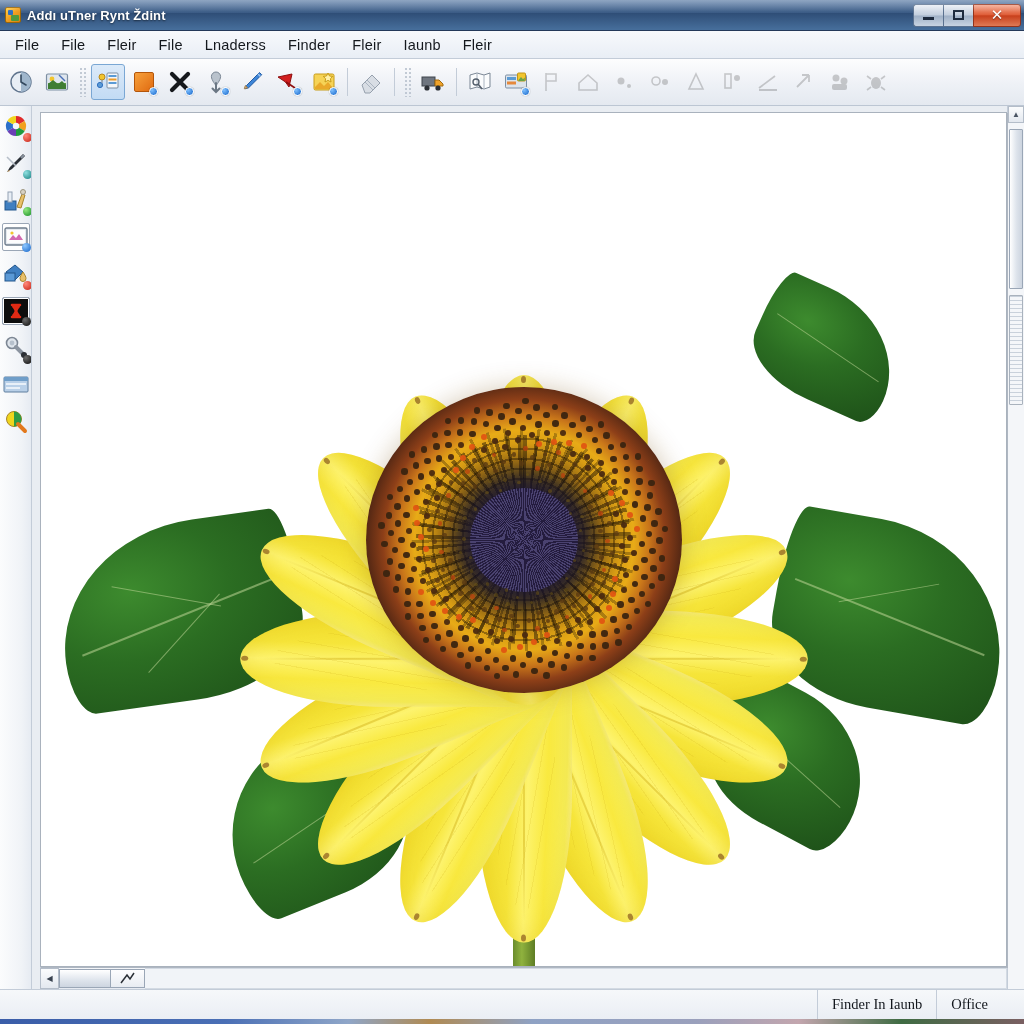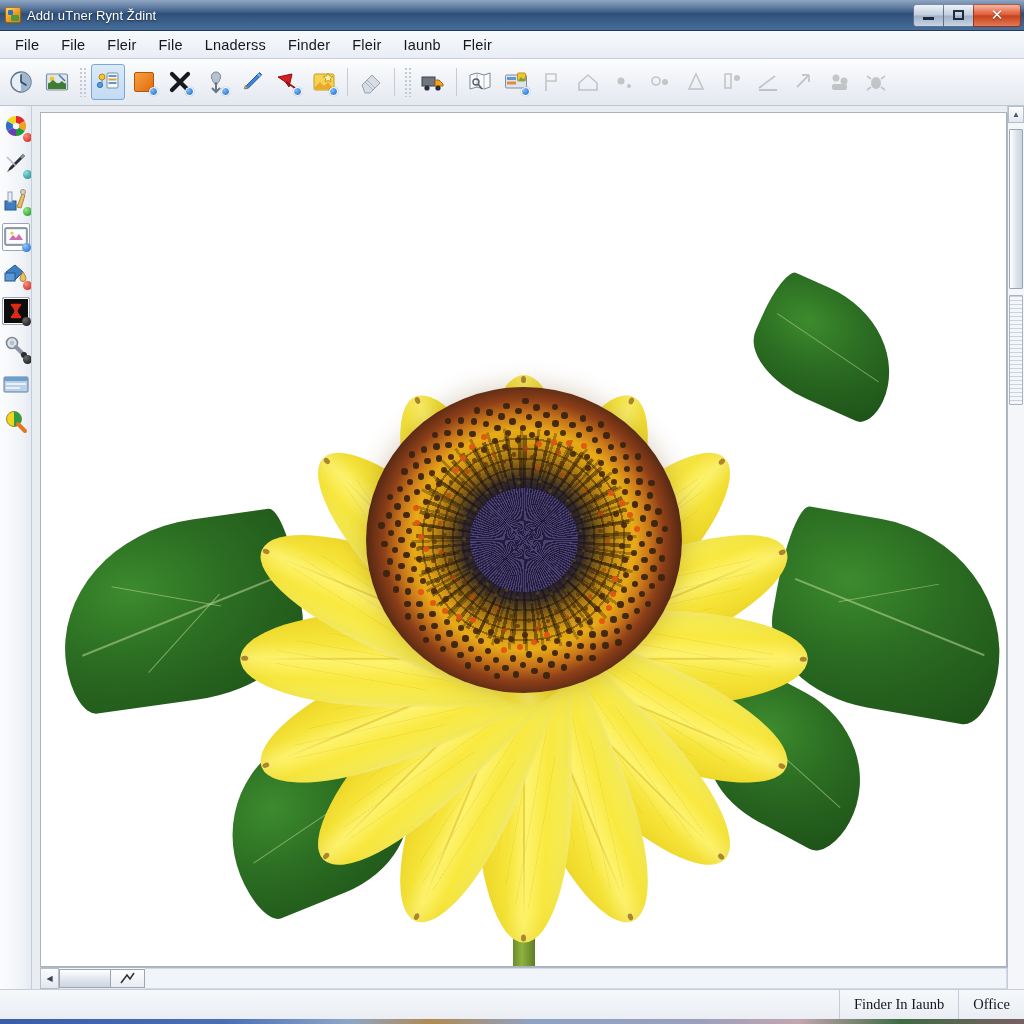--- a/index.html
+++ b/index.html
@@ -38,21 +38,21 @@
   }
   .app-icon::before{
     content:""; position:absolute; left:2px; top:2px; width:5px; height:5px;
     background:#2e6fbf; border-radius:1px;
   }
   .app-icon::after{
     content:""; position:absolute; right:1px; bottom:1px; width:8px; height:6px;
     background:#4f9a3e; border-radius:1px;
   }
   .title-text {
-    color: #ffffff; font-size: 13px; font-weight: 400;
+    color: #ffffff; font-size: 13px; font-weight: 700;
     text-shadow: 0 1px 2px rgba(0,0,0,.55);
     letter-spacing: .1px; white-space: nowrap;
   }
   .win-buttons { margin-left: auto; display: flex; height: 23px; margin-right: 3px; align-items: stretch; }
   .win-btn {
     width: 30px; position: relative;
     background: linear-gradient(180deg,#e9eef5 0%,#c2cedd 48%,#9fb0c6 52%,#c8d4e2 100%);
     border: 1px solid #5a718f; border-right: none;
     display: flex; align-items: center; justify-content: center;
   }
@@ -201,21 +201,21 @@
     background: linear-gradient(180deg,#f6f8fa 0%,#eaeef4 100%);
     border-top: 1px solid #c3ccd8;
     display: flex; align-items: center; justify-content: flex-end;
     font-family: "Liberation Serif", serif;
     font-size: 14.5px; color: #12161c;
   }
   .status-cell {
     padding: 0 14px; height: 100%; display: flex; align-items: center;
     border-left: 1px solid #c3ccd8; white-space:nowrap;
   }
-  .status-cell.last { padding-right: 14px; }
+  .status-cell.last { padding-right: 36px; }
   .taskbar {
     height: 5px; flex: 0 0 5px;
     background: linear-gradient(90deg,#3a5da8 0%,#4a6fb5 22%,#8fa6c8 34%,#b08a52 42%,#8fa2c4 52%,#9aa0bc 68%,#c3a6ae 78%,#3f6b43 88%,#7a5f62 100%);
   }
 
   
   .flower { position:absolute; inset:0; }
   .petal {
     position:absolute; left:50%; top:50%;
     width: 96px; height: 330px;

